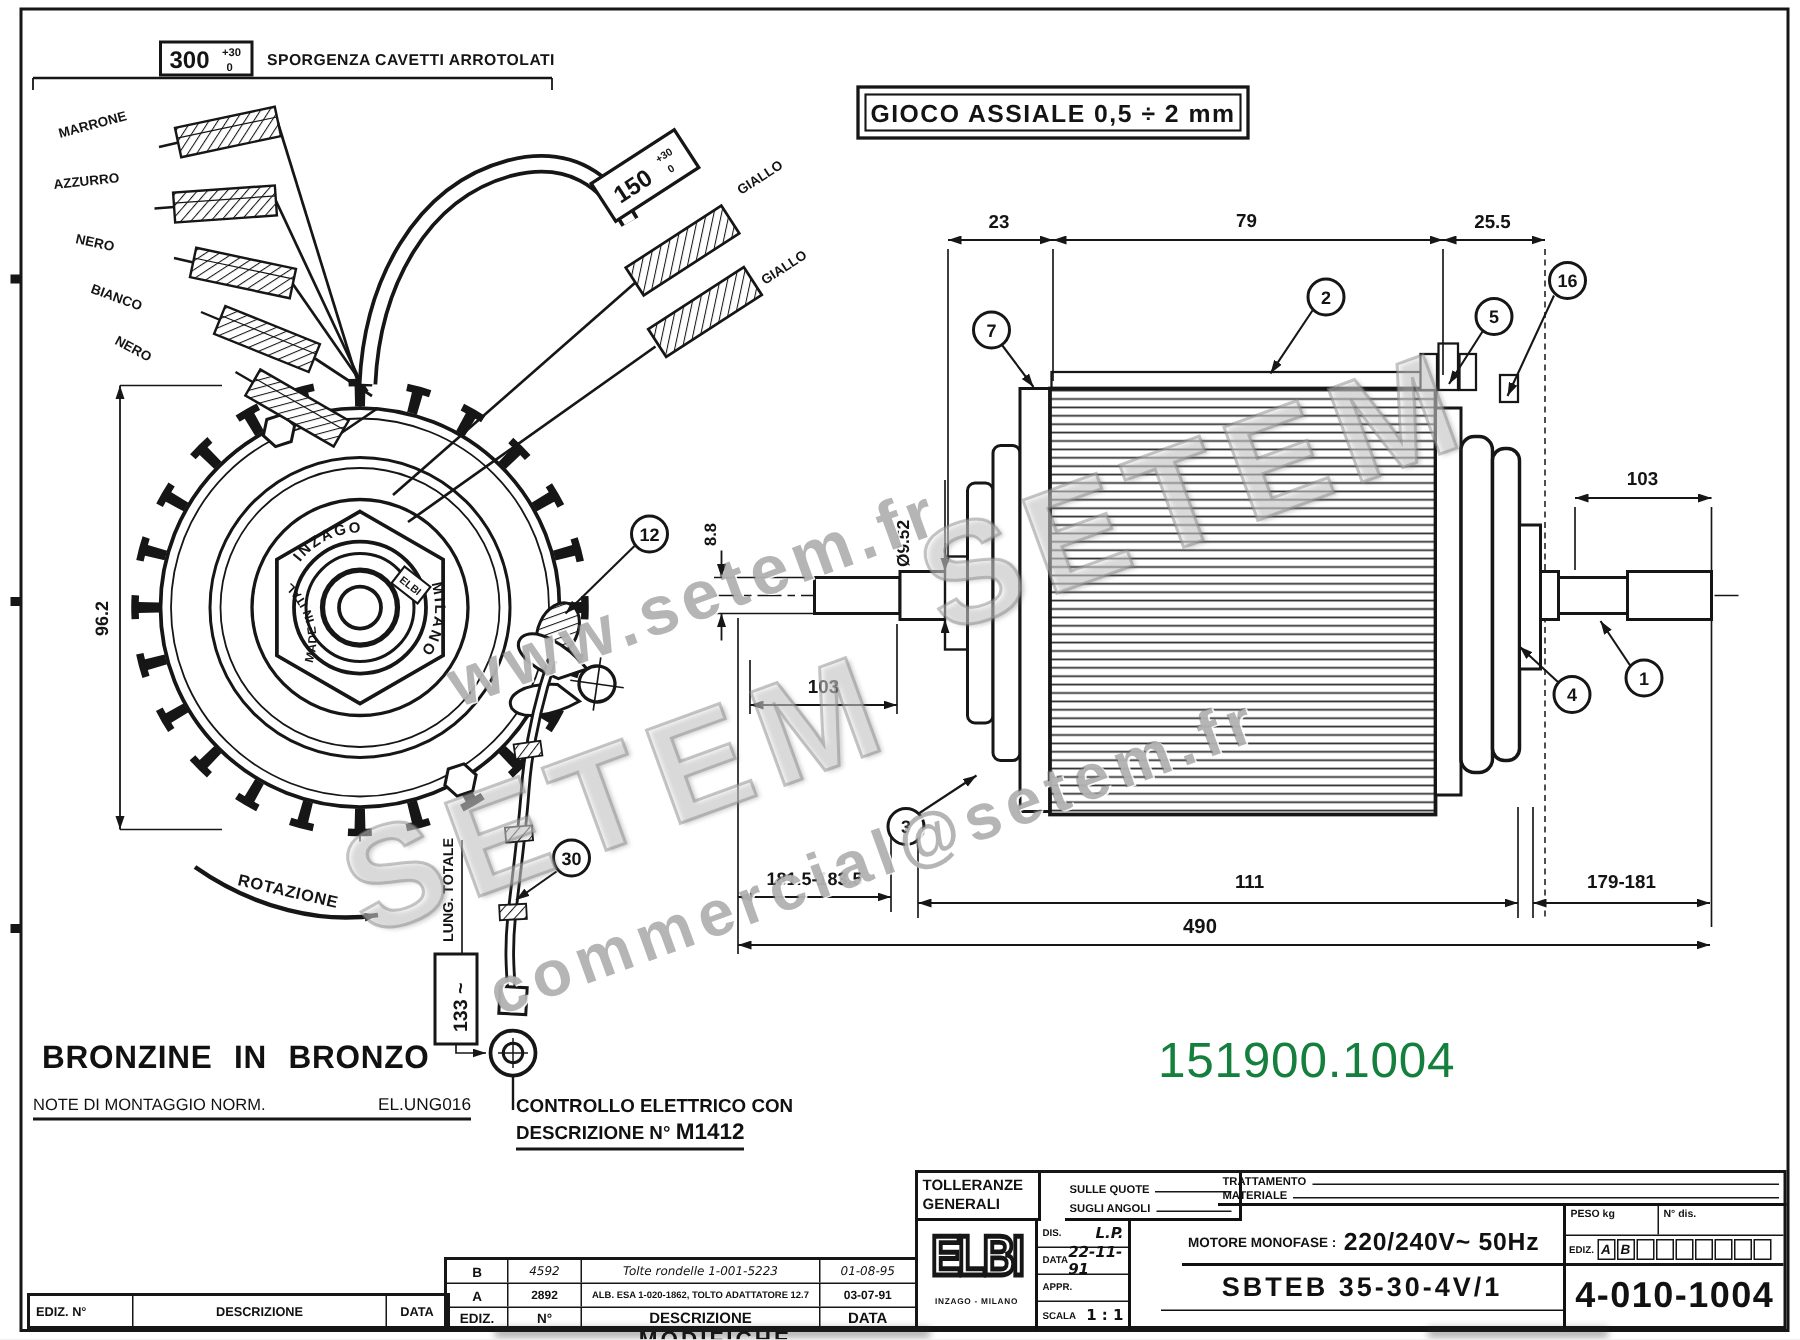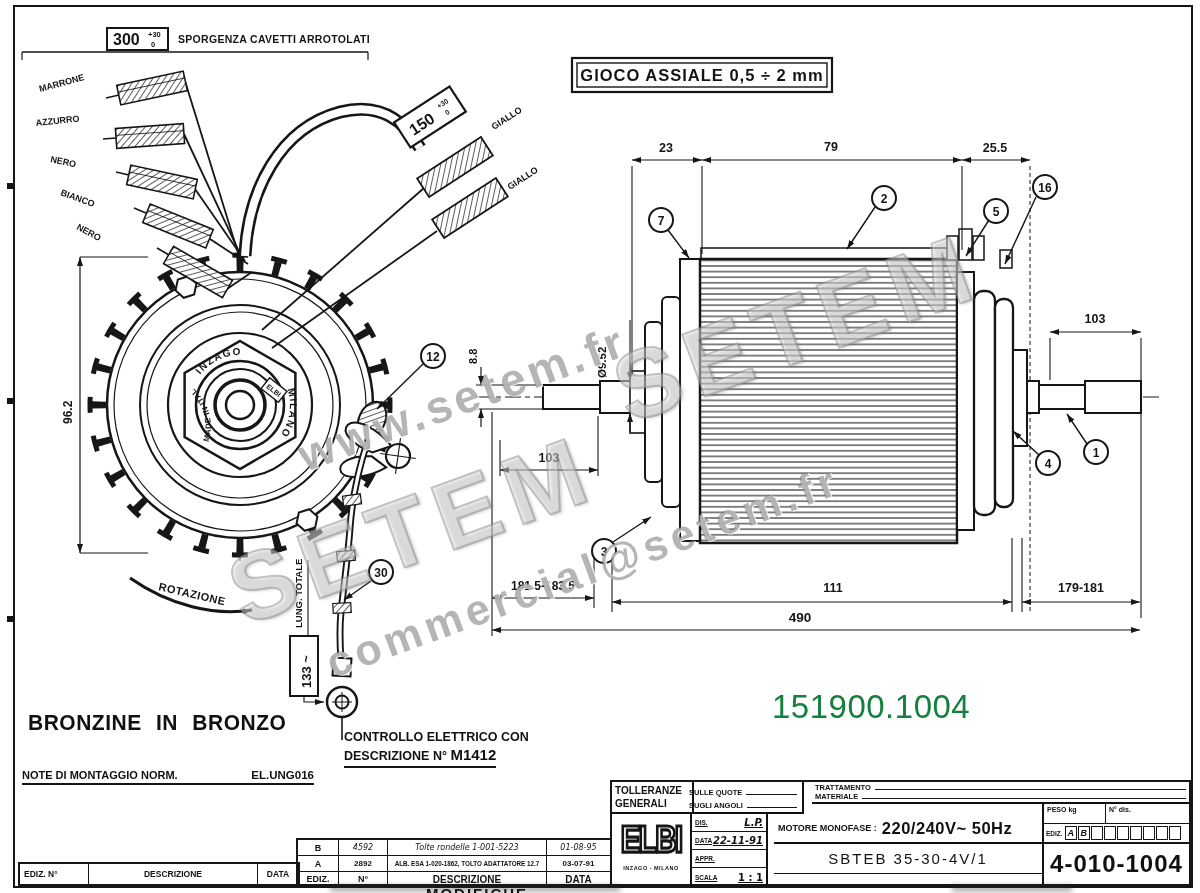--- a/index.html
+++ b/index.html
@@ -14,58 +14,58 @@
   .callout-num{font-weight:700;font-size:12px;text-anchor:middle;}
   .arctxt{font-weight:700;font-size:10px;letter-spacing:1.5px;}
   .arctxt-s{font-weight:700;font-size:8px;letter-spacing:.5px;}
   
   .wm{position:absolute;font-weight:700;white-space:nowrap;pointer-events:none;
       transform:rotate(-20deg);transform-origin:left center;}
   .wm-small{color:rgba(120,120,120,.55);text-shadow:1px 1px 0 rgba(255,255,255,.9);}
   .wm-big{color:rgba(235,235,235,.42);-webkit-text-stroke:2px rgba(140,140,140,.5);
           text-shadow:2px 2px 3px rgba(110,110,110,.35);}
   
-  .bronzine{position:absolute;left:28px;top:711px;font-size:21px;font-weight:700;
+  .bronzine{position:absolute;left:28px;top:694px;font-size:21px;font-weight:700;
             letter-spacing:.5px;word-spacing:8px;transform:scaleY(1.03);}
   .noterow{position:absolute;display:flex;align-items:flex-end;border-bottom:2px solid #161616;
-           font-weight:700;font-size:11px;padding-bottom:2px;margin-top:38px;}
+           font-weight:400;font-size:11px;padding-bottom:2px;}
   .noterow .val{margin-left:auto;font-size:11.5px;}
   .enote{position:absolute;left:344px;top:729px;font-weight:700;font-size:12.5px;line-height:17px;}
   .enote .u{border-bottom:2px solid #161616;display:inline-block;padding-bottom:1px;}
   .enote .big{font-size:15px;}
   .partnum{position:absolute;left:772px;top:688px;font-size:33px;letter-spacing:.5px;color:#15803d;}
   
   .tb{position:absolute;left:610px;top:780px;width:581px;height:106px;border:2px solid #161616;
       box-sizing:border-box;background:transparent;}
   .tb *{box-sizing:border-box;}
   .cell{position:absolute;border-color:#161616;}
   .tb-tol{left:0;top:0;width:82px;height:32px;border-right:2px solid;border-bottom:2px solid;
           font-size:10px;font-weight:700;padding:2px 3px;line-height:13px;}
-  .tb-quote{left:74px;top:0;width:118px;height:32px;border-right:2px solid;border-bottom:2px solid;
+  .tb-quote{left:98px;top:0;width:118px;height:32px;border-right:2px solid;border-bottom:2px solid;
             font-size:7.5px;font-weight:700;padding:2px 3px;}
   .tb-quote .r{display:flex;align-items:flex-end;height:13px;}
   .tb-quote .fill,.tb-tratt .fill{flex:1;border-bottom:1.5px solid #161616;margin:0 2px 2px 4px;}
   .tb-tratt{left:200px;top:0;width:379px;height:22px;border-bottom:2px solid;
             font-size:7.5px;font-weight:700;padding:1px 3px;}
   .tb-tratt .r{display:flex;align-items:flex-end;height:9px;}
   .tb-logo{left:0;top:32px;width:80px;height:72px;border-right:2px solid;text-align:center;}
   .logo-art{margin-top:8px;font-size:30px;font-weight:700;letter-spacing:-2px;color:#fff;
             -webkit-text-stroke:2.6px #161616;transform:scaleY(1.25);line-height:34px;}
   .logo-cap{font-size:5.5px;font-weight:700;margin-top:9px;letter-spacing:.5px;}
-  .tb-fields{left:80px;top:32px;width:76px;height:72px;border-right:2px solid;text-decoration:underline;}
+  .tb-fields{left:80px;top:32px;width:62px;height:72px;border-right:2px solid;}
   .tb-fields .fr{height:18px;border-bottom:1.5px solid #161616;display:flex;align-items:center;
                  padding:0 3px;font-size:6.5px;font-weight:700;}
   .tb-fields .fr:last-child{border-bottom:none;}
   .tb-fields .fv{margin-left:auto;font-size:10px;font-style:italic;font-family:"DejaVu Sans",sans-serif;}
-  .tb-motor{left:162px;top:32px;width:268px;height:30px;border-bottom:2px solid;display:flex;
+  .tb-motor{left:176px;top:32px;width:268px;height:30px;border-bottom:2px solid;display:flex;
             align-items:center;padding:0 4px;}
   .tb-motor .ml{font-size:9px;font-weight:700;margin-right:5px;}
   .tb-motor .mv{font-size:16.5px;font-weight:700;letter-spacing:.5px;}
   .tb-model{left:162px;top:62px;width:268px;height:30px;border-bottom:1.5px solid;display:flex;
-            align-items:center;justify-content:center;font-size:15px;font-weight:400;letter-spacing:2px;}
+            align-items:center;justify-content:center;font-size:18px;font-weight:700;letter-spacing:2px;}
   .tb-blank{left:162px;top:92px;width:268px;height:12px;}
   .tb-right{left:430px;top:22px;width:147px;height:82px;border-left:2px solid;}
   .tb-peso{height:20px;border-bottom:1.5px solid #161616;display:flex;}
   .tb-peso div{font-size:7px;font-weight:700;padding:2px 3px;}
   .tb-peso .p1{width:62px;border-right:1.5px solid #161616;}
   .tb-ediz{height:20px;border-bottom:2px solid #161616;display:flex;align-items:center;padding:0 2px;}
   .tb-ediz .el{font-size:6.5px;font-weight:700;margin-right:2px;}
   .tb-ediz .bx{width:12px;height:14px;border:1.3px solid #161616;font-size:9px;font-weight:700;
                display:flex;align-items:center;justify-content:center;margin-right:1px;font-style:italic;}
   .tb-num{height:40px;display:flex;align-items:center;justify-content:center;

